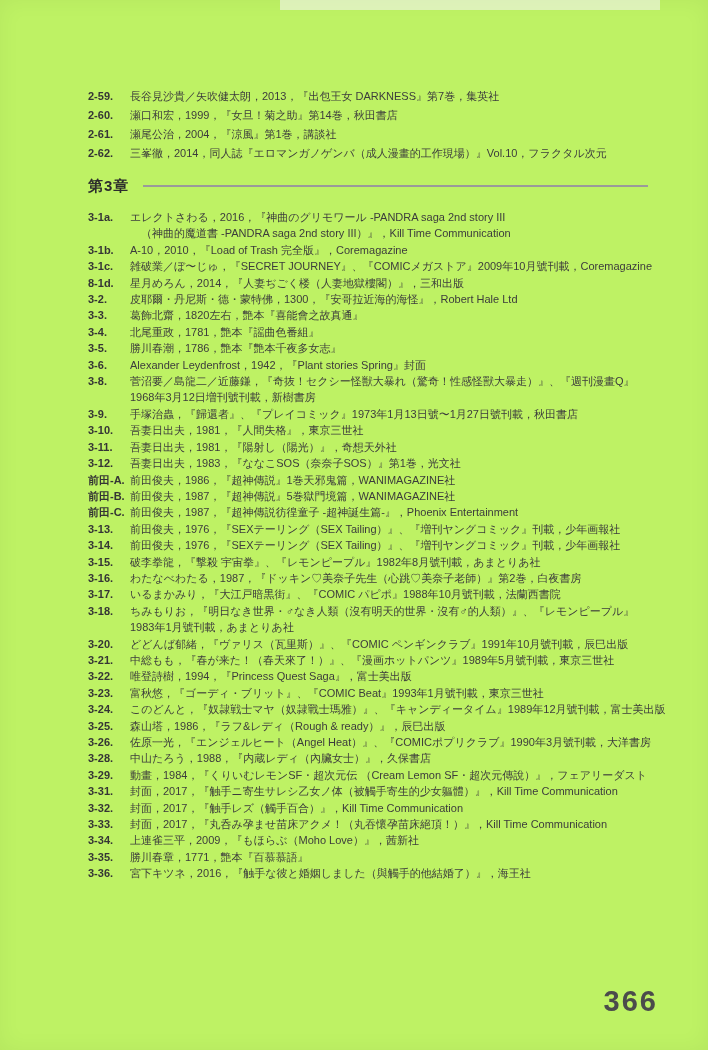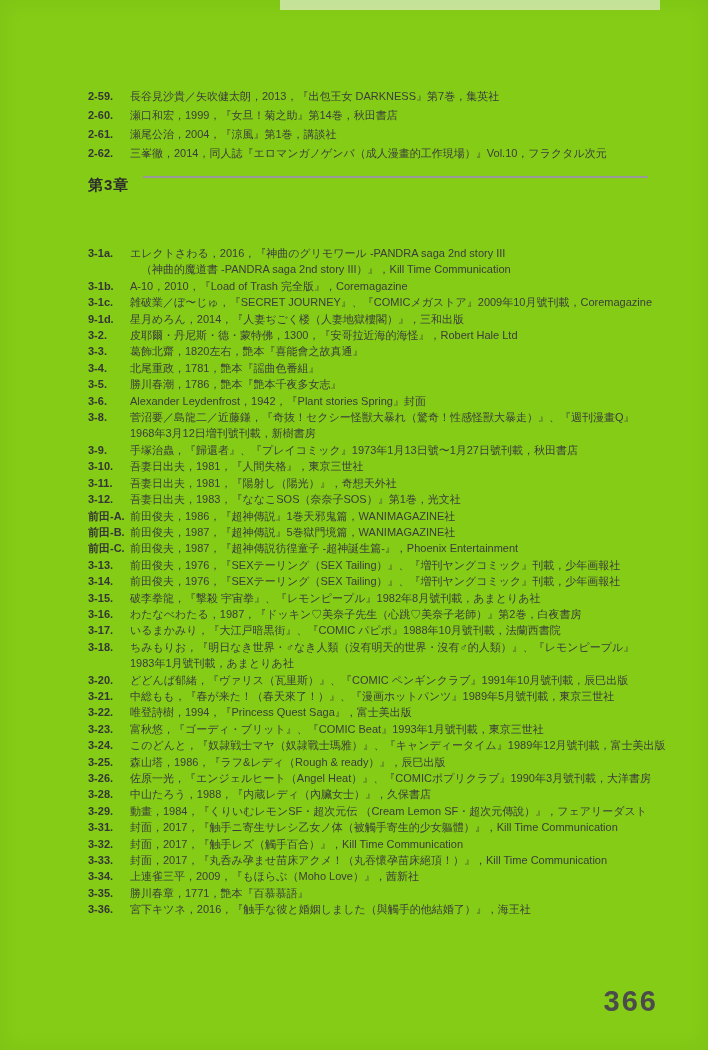--- a/index.html
+++ b/index.html
@@ -4,21 +4,21 @@
 <style>
   html, body {
     margin: 0;
     padding: 0;
     background: #ffffff;
   }
   .scan-page {
     position: relative;
     width: 708px;
     height: 1050px;
-    background: #84cc16;
+    background: #bef264;
     font-family: "Liberation Sans", sans-serif;
     color: #3c3c3c;
     overflow: hidden;
     box-shadow: inset 0 0 22px rgba(0,0,0,0.05);
   }
   .scan-artifact {
     position: absolute;
     top: 0;
     left: 280px;
     width: 380px;
@@ -29,21 +29,21 @@
   .ref-list {
     list-style: none;
     margin: 0;
     padding: 0;
     position: absolute;
     left: 88px;
     width: 575px;
   }
   #ch2-list { top: 87px; }
   #ch2-list .ref-entry { line-height: 19px; }
-  #ch3-list { top: 209px; margin-top: 36px; }
+  #ch3-list { top: 209px; }
   #ch3-list .ref-entry { line-height: 16.4px; }
   .ref-entry {
     display: flex;
     font-size: 11px;
   }
   .ref-label {
     flex: 0 0 42px;
     font-weight: bold;
     color: #353535;
     white-space: nowrap;
@@ -53,20 +53,21 @@
     white-space: pre;
     color: #3c3c3c;
   }
   .chapter-heading-row {
     position: absolute;
     top: 176px;
     left: 88px;
     width: 560px;
     height: 20px;
     display: flex;
+    align-items: center;
   }
   .chapter-heading {
     font-weight: bold;
     font-size: 15px;
     color: #2d2d2d;
     letter-spacing: 1px;
     white-space: nowrap;
   }
   .heading-rule {
     flex: 1;
@@ -129,21 +130,21 @@
     <span class="ref-label">3-1b.</span>
     <span class="ref-text">A-10，2010，『Load of Trash 完全版』，Coremagazine</span>
   </li>
 
   <li class="ref-entry">
     <span class="ref-label">3-1c.</span>
     <span class="ref-text">雑破業／ぼ〜じゅ，『SECRET JOURNEY』、『COMICメガストア』2009年10月號刊載，Coremagazine</span>
   </li>
 
   <li class="ref-entry">
-    <span class="ref-label">9-1d.</span>
+    <span class="ref-label">8-1d.</span>
     <span class="ref-text">星月めろん，2014，『人妻ぢごく楼（人妻地獄樓閣）』，三和出版</span>
   </li>
 
   <li class="ref-entry">
     <span class="ref-label">3-2.</span>
     <span class="ref-text">皮耶爾・丹尼斯・德・蒙特佛，1300，『安哥拉近海的海怪』，Robert Hale Ltd</span>
   </li>
 
   <li class="ref-entry">
     <span class="ref-label">3-3.</span>

